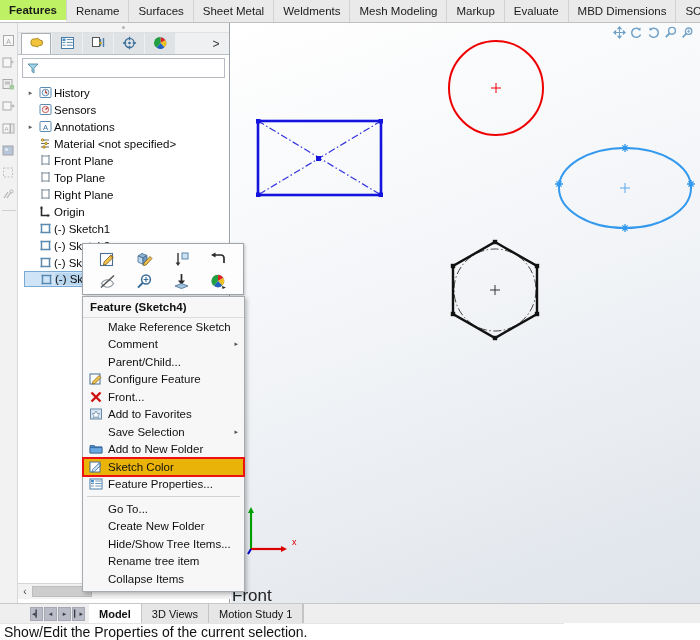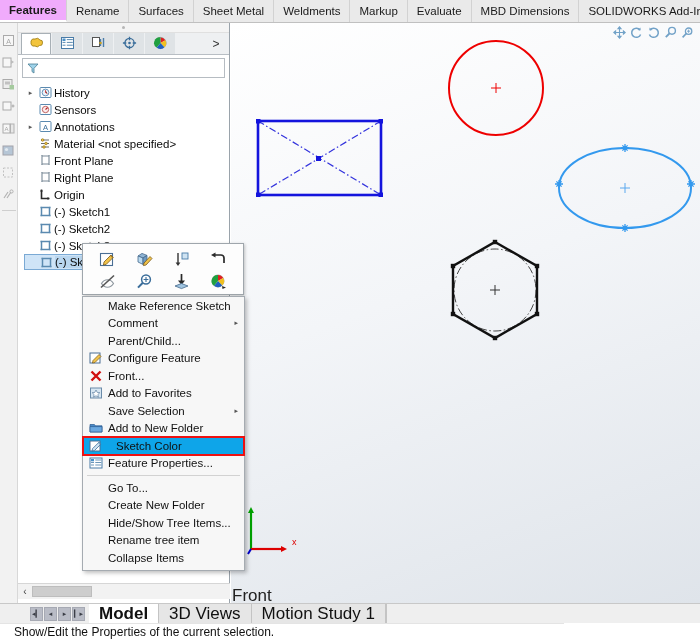--- a/index.html
+++ b/index.html
@@ -20,21 +20,21 @@
     display: flex; align-items: stretch;
   }
   .rtab {
     padding: 0 9px; display: flex; align-items: center;
     font-size: 11.5px; color: #1a1a1a;
     border-right: 1px solid #d2d2d2;
     background: #eaeaea;
     white-space: nowrap;
   }
   .rtab.active {
-    background: #f0abfc; font-weight: bold;
+    background: #bef264; font-weight: bold;
     border-bottom: 2px solid #ffffff;
   }
 
   
   .leftbar {
     position: absolute; left: 0; top: 23px; width: 18px; height: 580px;
     background: #f2f2f2; border-right: 1px solid #d8d8d8;
     padding-top: 8px;
   }
   .lbicon {
@@ -137,23 +137,22 @@
     padding-right: 4px;
   }
   .cm-ico { width: 25px; display: flex; justify-content: center; align-items: center; }
   .cm-item .cm-sub {
     position: absolute; right: 6px; font-size: 7px; color: #555;
   }
   .cm-sep { height: 1px; background: #d2d2d2; margin: 3px 4px; }
   .cm-item.highlight {
     outline: 2px solid #ee1111;
     outline-offset: -1px;
-    background: #0ea5e9;
+    background: #eab308;
     z-index: 2;
-    gap: 8px;
   }
 
   
   .hscroll {
     position: absolute; left: 18px; top: 583px; width: 212px; height: 16px;
     background: #f2f2f2; border-top: 1px solid #d6d6d6;
     display: flex; align-items: center;
   }
   .hscroll .chev { width: 14px; text-align: center; color: #444; font-size: 10px; }
   .hscroll .thumb { height: 11px; width: 60px; background: #cdcdcd; border: 1px solid #bdbdbd; }
@@ -164,49 +163,50 @@
     display: flex; align-items: stretch; padding-left: 26px;
   }
   .navbtns { display: flex; align-items: center; gap: 1px; padding: 0 4px; }
   .navbtn {
     width: 13px; height: 14px; background: #b9bcc6; border: 1px solid #a6a9b3;
     color: #3a3d46; font-size: 7px; display: flex;
     align-items: center; justify-content: center;
   }
   .btab {
     padding: 0 10px; display: flex; align-items: center;
-    font-size: 17px; border-right: 1px solid #c4c4c4;
+    font-size: 11px; border-right: 1px solid #c4c4c4;
     background: #e6e6e6; color: #111;
   }
   .btab.active { background: #ffffff; font-weight: bold; }
   .tabbar-rest { flex: 1; border-left: 1px solid #c4c4c4; background: #efefef; }
 
   .statusbar {
     position: absolute; left: 0; top: 623px; width: 564px; height: 17px;
-    background: #ffffff; font-size: 12px; color: #111;
-    display: flex; align-items: center; padding-left: 14px;
+    background: #ffffff; font-size: 14px; color: #111;
+    display: flex; align-items: center; padding-left: 4px;
     border-top: 1px solid #e4e4e4;
   }
 
   .front-label {
     position: absolute; left: 232px; top: 586px;
     font-size: 17px; color: #222;
   }
 </style>
 </head>
 <body>
 
 <div id="app">
 
   <div class="ribbon" id="ribbon">
       <div class="rtab active">Features</div>
       <div class="rtab">Rename</div>
       <div class="rtab">Surfaces</div>
       <div class="rtab">Sheet Metal</div>
       <div class="rtab">Weldments</div>
+      <div class="rtab">Mesh Modeling</div>
       <div class="rtab">Markup</div>
       <div class="rtab">Evaluate</div>
       <div class="rtab">MBD Dimensions</div>
       <div class="rtab">SOLIDWORKS Add-Ins</div>
     </div>
 
   <div class="leftbar">
     <div class="lbicon">
       <svg width="13" height="13" viewBox="0 0 13 13">
           <rect x="1.5" y="1.5" width="10" height="10" fill="#fff" stroke="#555"></rect>
@@ -356,20 +356,30 @@
         </div>
         <div class="trow" style="margin-left: 4px;">
           <span class="arrow"></span>
           <span class="tico">
             <svg width="13" height="13" viewBox="0 0 13 13">
               <path d="M3 2 h7 v8 h-7z" fill="none" stroke="#7a8a98" stroke-width="1.1"></path>
               <path d="M3 2 v-1M10 2 v-1M3 10 v1M10 10 v1" stroke="#7a8a98" stroke-width="1.1"></path>
             </svg>
           </span>
           <span class="tlabel">Front Plane</span>
+        </div>
+        <div class="trow" style="margin-left: 4px;">
+          <span class="arrow"></span>
+          <span class="tico">
+            <svg width="13" height="13" viewBox="0 0 13 13">
+              <path d="M3 2 h7 v8 h-7z" fill="none" stroke="#7a8a98" stroke-width="1.1"></path>
+              <path d="M3 2 v-1M10 2 v-1M3 10 v1M10 10 v1" stroke="#7a8a98" stroke-width="1.1"></path>
+            </svg>
+          </span>
+          <span class="tlabel">Top Plane</span>
         </div>
         <div class="trow" style="margin-left: 4px;">
           <span class="arrow"></span>
           <span class="tico">
             <svg width="13" height="13" viewBox="0 0 13 13">
               <path d="M3 2 h7 v8 h-7z" fill="none" stroke="#7a8a98" stroke-width="1.1"></path>
               <path d="M3 2 v-1M10 2 v-1M3 10 v1M10 10 v1" stroke="#7a8a98" stroke-width="1.1"></path>
             </svg>
           </span>
           <span class="tlabel">Right Plane</span>
@@ -571,20 +581,21 @@
           <path d="M8 8 L8 2 A6 6 0 0 1 13.2 5z" fill="#e02020"></path>
           <path d="M8 8 L13.2 5 A6 6 0 0 1 12.2 12.4z" fill="#f0c020"></path>
           <path d="M8 8 L12.2 12.4 A6 6 0 0 1 4 12.8z" fill="#2060c0"></path>
           <path d="M8 8 L4 12.8 A6 6 0 0 1 8 2z" fill="#20a040"></path>
           <path d="M12 13 l4 1.5 -3.5 1.5z" fill="#2a2a2a"></path>
         </svg>
     </span>
   </div>
 
   <div class="ctxmenu">
+    <div class="cm-header">Feature (Sketch4)</div>
     <div id="cm-items">
         <div class="cm-item">
           <span class="cm-ico"></span>
           <span>Make Reference Sketch</span>
         </div>
         <div class="cm-item">
           <span class="cm-ico"></span>
           <span>Comment</span>
           <span class="cm-sub">▸</span>
         </div>

